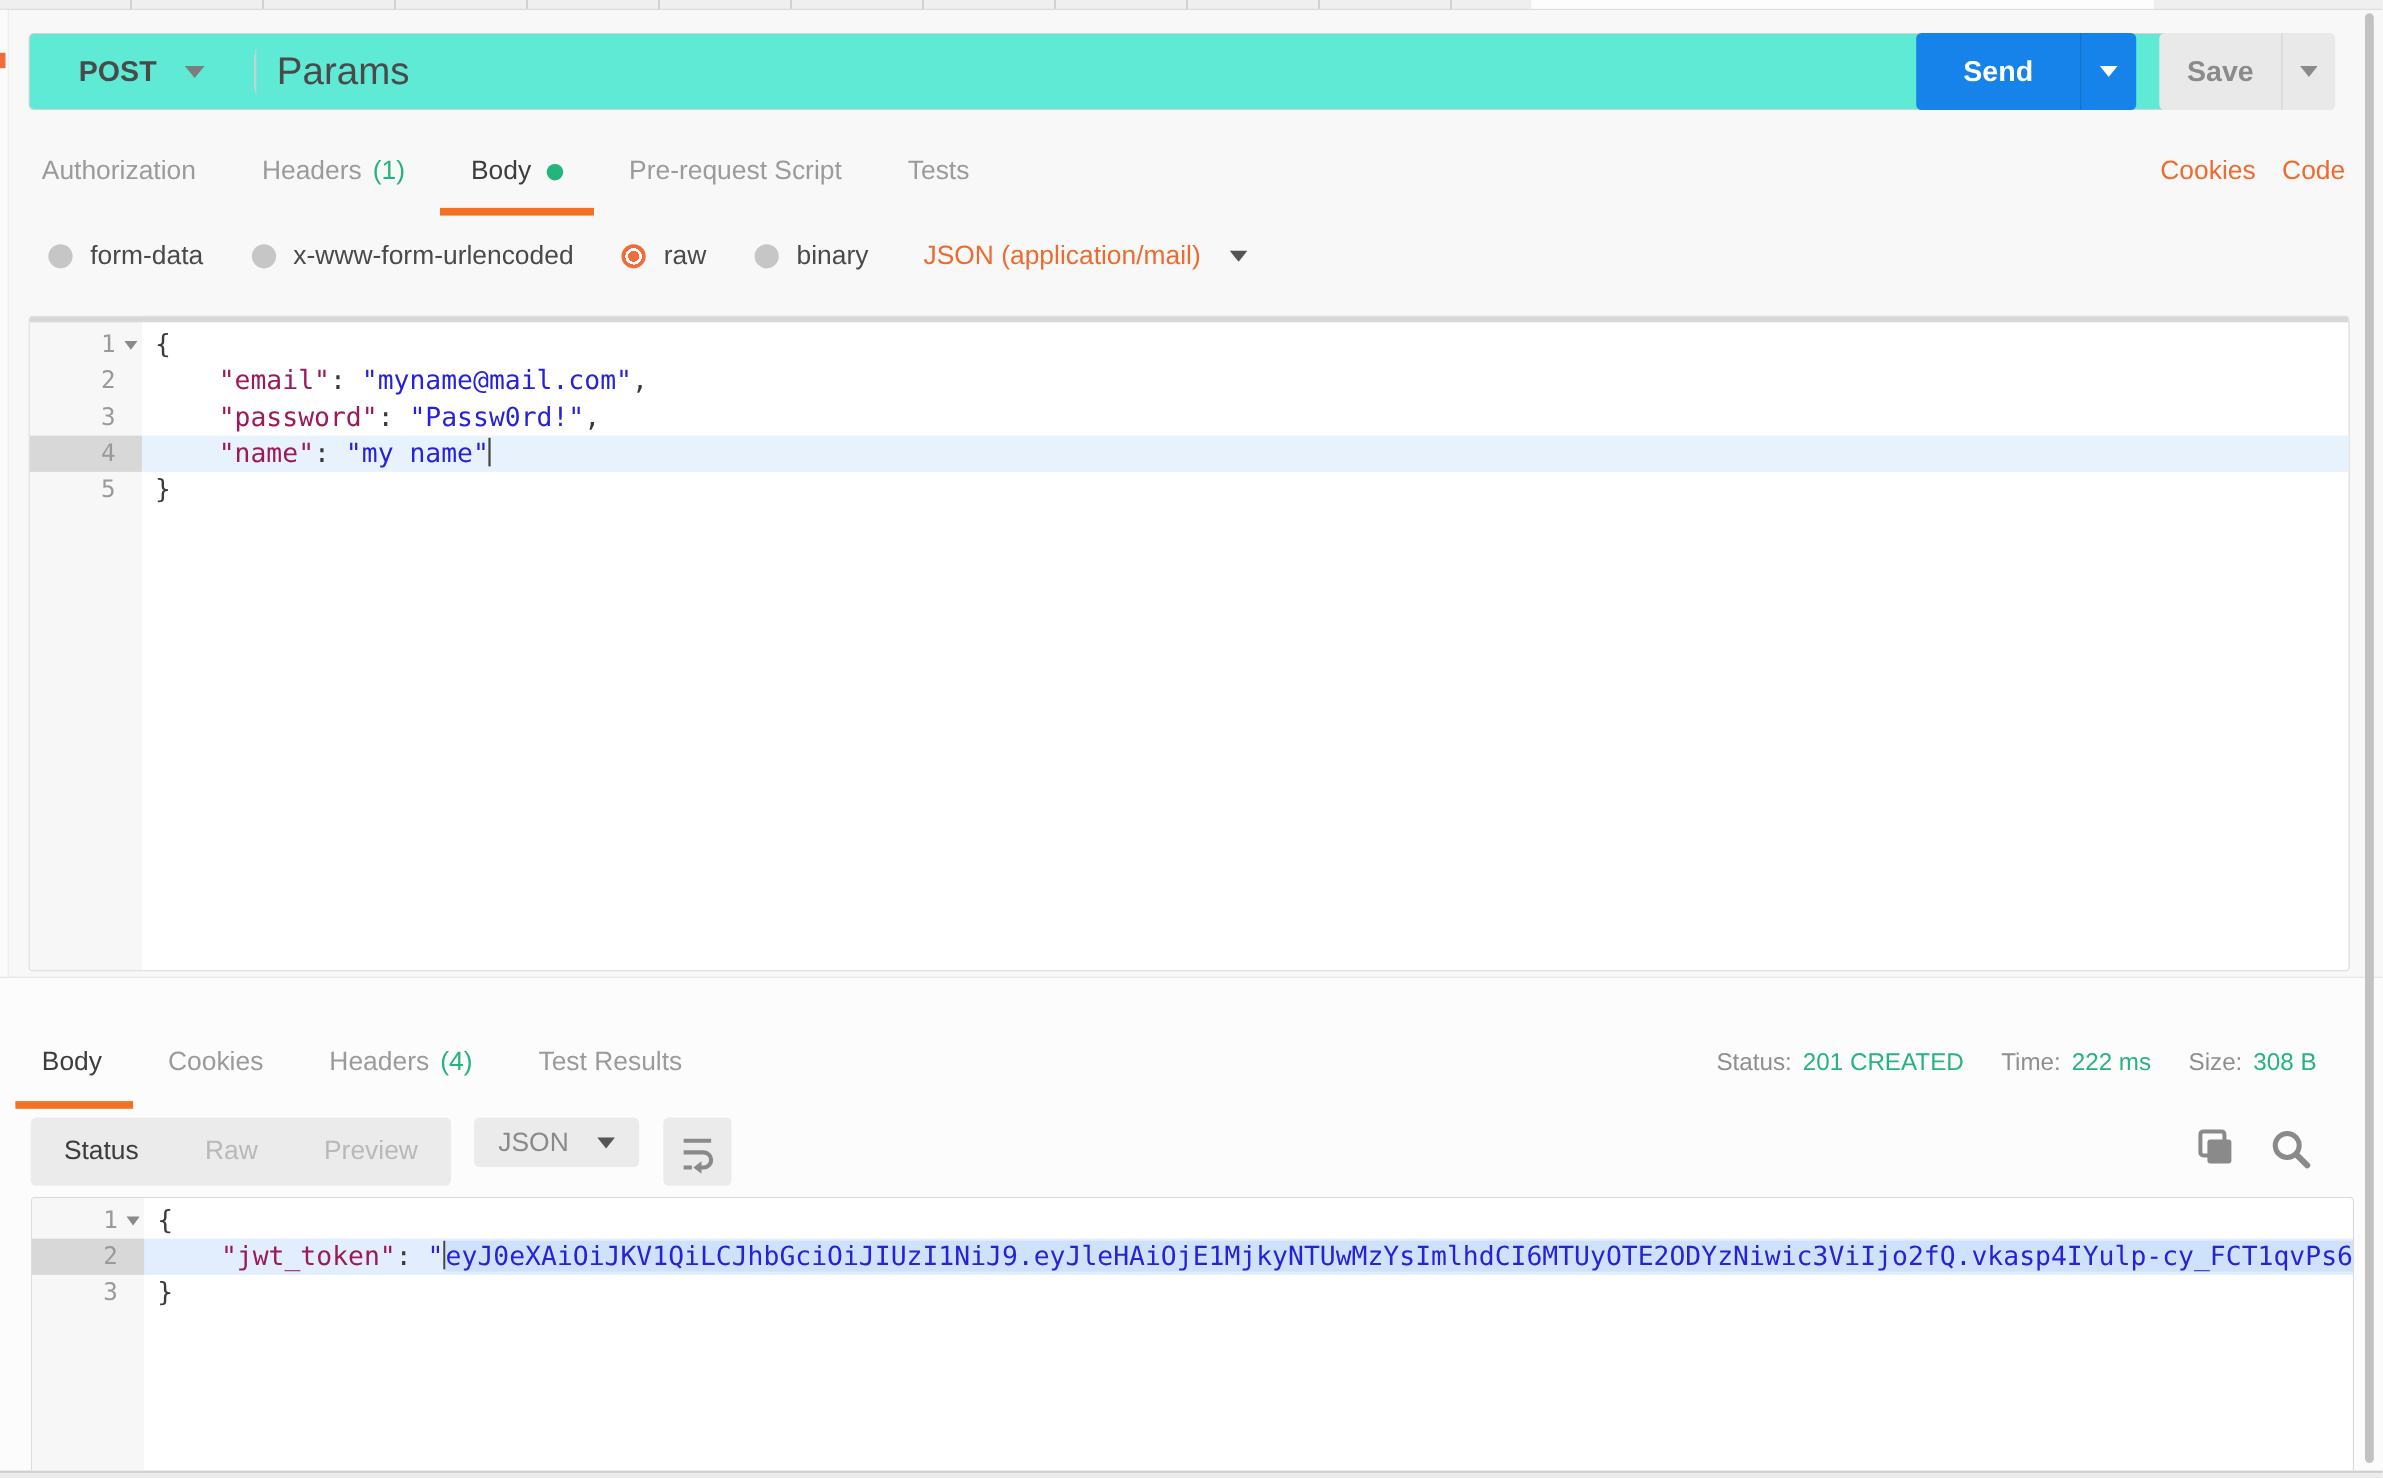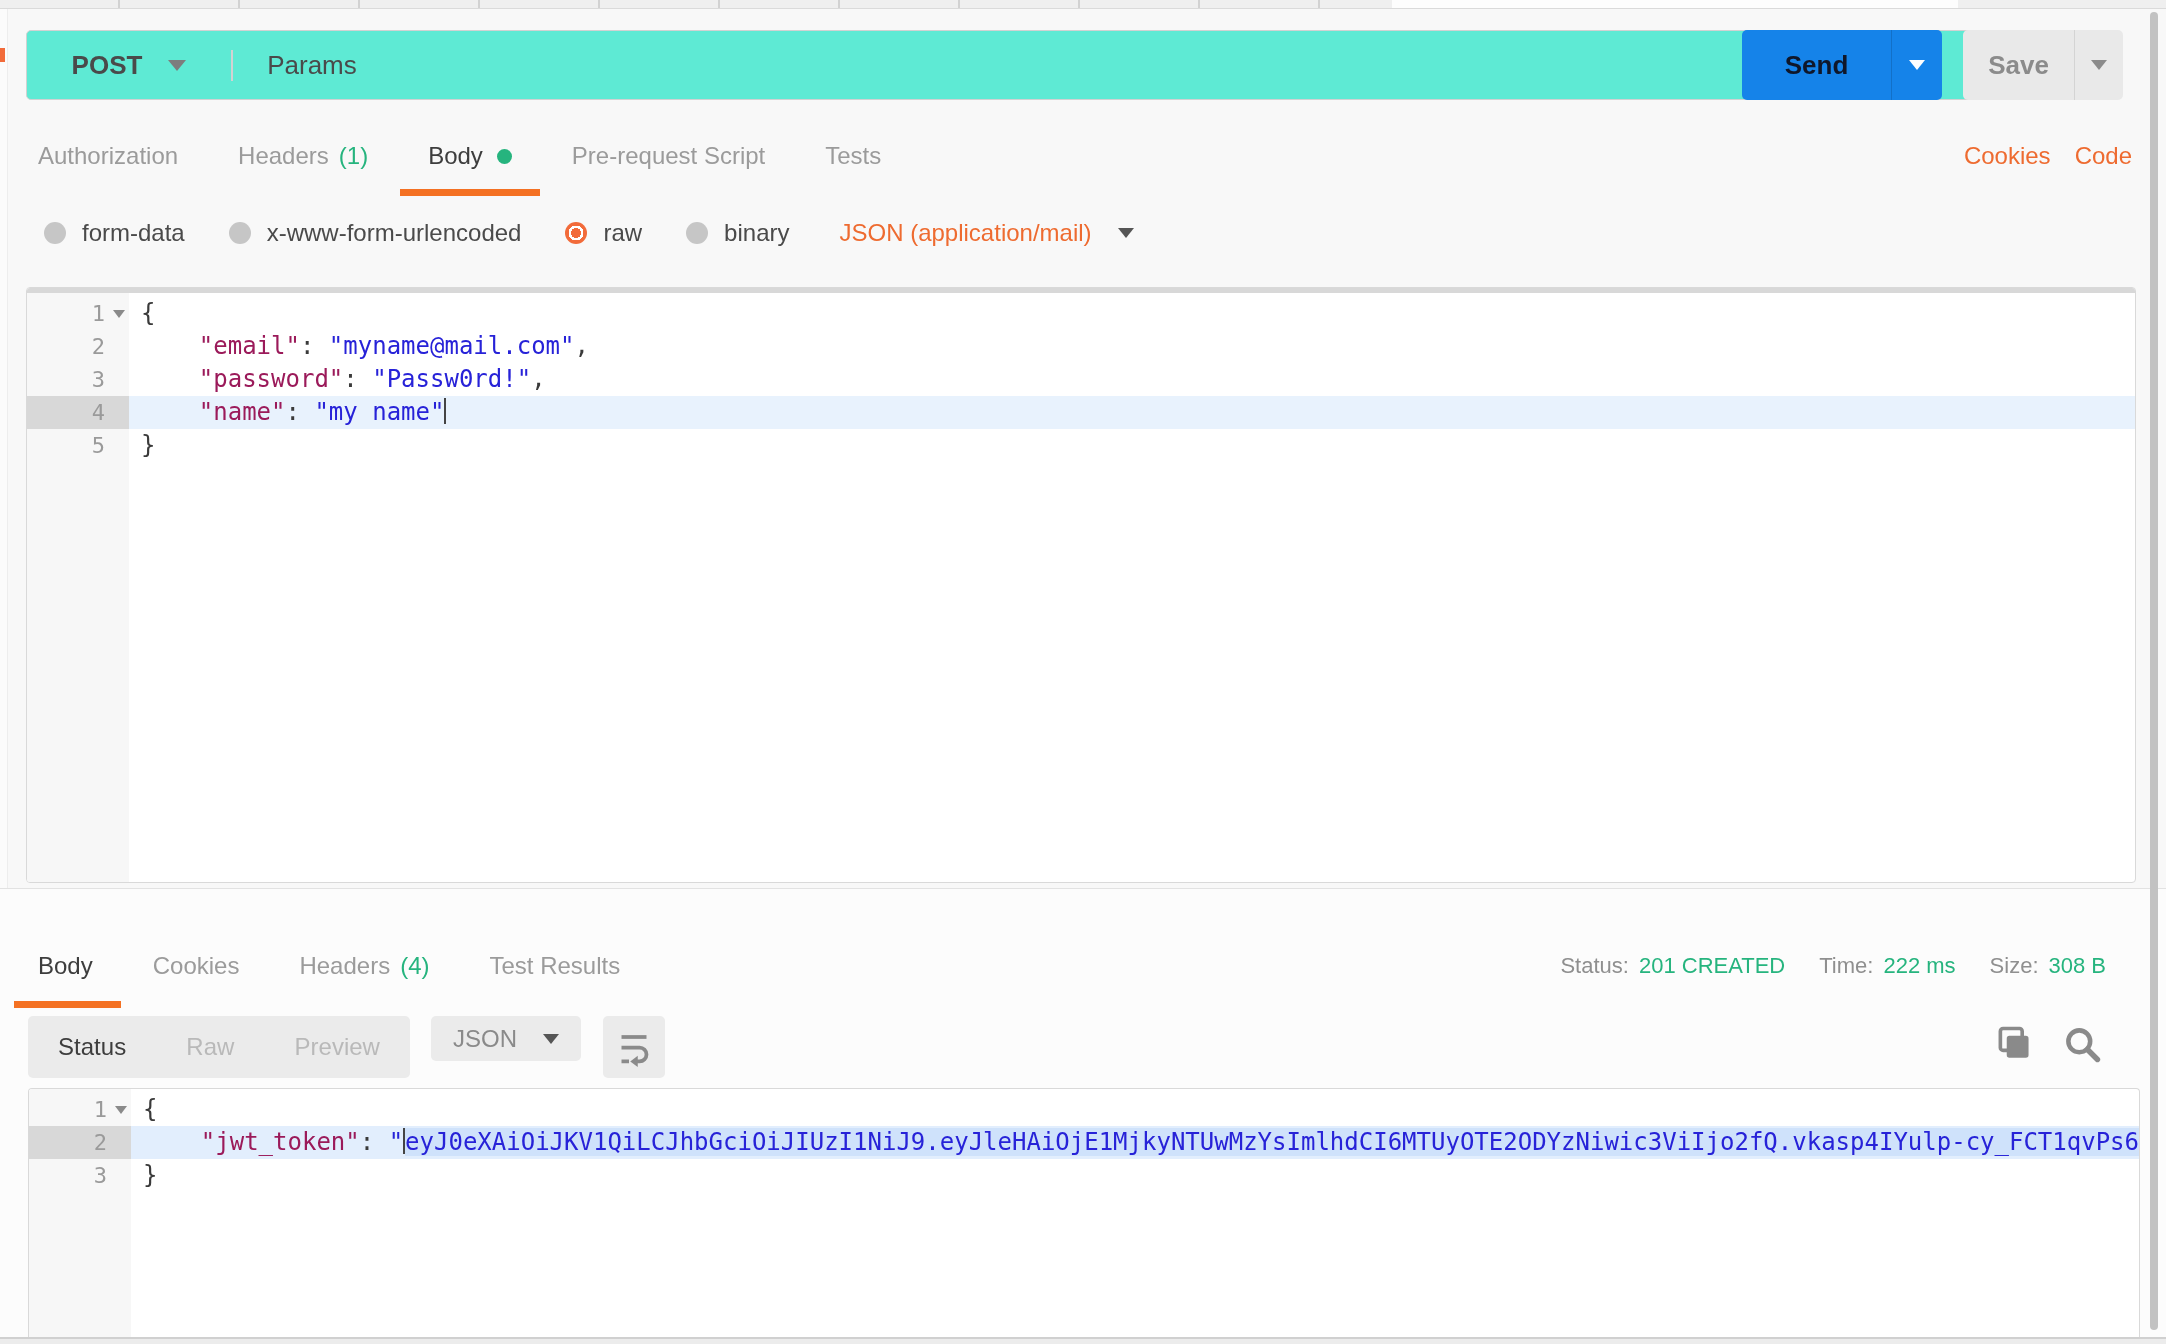--- a/index.html
+++ b/index.html
@@ -19,23 +19,23 @@
   .left-accent { position:absolute; left:0; top:48px; width:5px; height:14px; background:#f26b3a; }
 
   
   .url-group { position:absolute; left:26px; top:30px; width:1980px; height:70px; background:#5eead4;
     border:1px solid #d2d2d2; border-radius:5px; display:flex; align-items:center; box-sizing:border-box; }
   .method-btn { width:204px; display:flex; align-items:center; justify-content:center; gap:26px;
     border-right:1px solid #d2d2d2; color:#4a4a4a; font-size:26px; font-weight:700; cursor:pointer; }
   .caret { width:0; height:0; border-left:9px solid transparent; border-right:9px solid transparent; border-top:11px solid #7d7d7d; }
   .caret.small { border-left-width:8px; border-right-width:8px; border-top-width:10px; }
   .url-text { flex:1; display:flex; align-items:center; padding-left:22px; font-size:26px; color:#4f4f4f; white-space:nowrap; overflow:hidden; }
-  .params-btn { width:158px; border-left:1px solid #d2d2d2; display:flex; align-items:center; justify-content:center; font-size:26px; color:#4a4a4a; cursor:pointer; }
-
-  .send-group { position:absolute; left:1742px; top:30px; width:200px; height:70px; background:#1583e9; border-radius:5px; display:flex; color:#0f172a; }
+  .params-btn { width:158px; border-left:1px solid #d2d2d2; display:flex; align-items:center; justify-content:center; font-size:35px; color:#4a4a4a; cursor:pointer; }
+
+  .send-group { position:absolute; left:1742px; top:30px; width:200px; height:70px; background:#1583e9; border-radius:5px; display:flex; color:#ffffff; }
   .send-main { flex:1; display:flex; align-items:center; justify-content:center; font-size:26px; font-weight:700; border-right:1px solid rgba(0,0,0,0.14); cursor:pointer; }
   .send-caret { width:50px; display:flex; align-items:center; justify-content:center; cursor:pointer; }
   .send-caret .caret { border-top-color:#fff; }
 
   .save-group { position:absolute; left:1963px; top:30px; width:160px; height:70px; background:#e9e9e9; border-radius:5px; display:flex; color:#8b8b8b; }
   .save-main { flex:1; display:flex; align-items:center; justify-content:center; font-size:26px; font-weight:700; border-right:1px solid #d4d4d4; cursor:pointer; }
   .save-caret { width:48px; display:flex; align-items:center; justify-content:center; cursor:pointer; }
   .save-caret .caret { border-top-color:#8b8b8b; }
 
   

